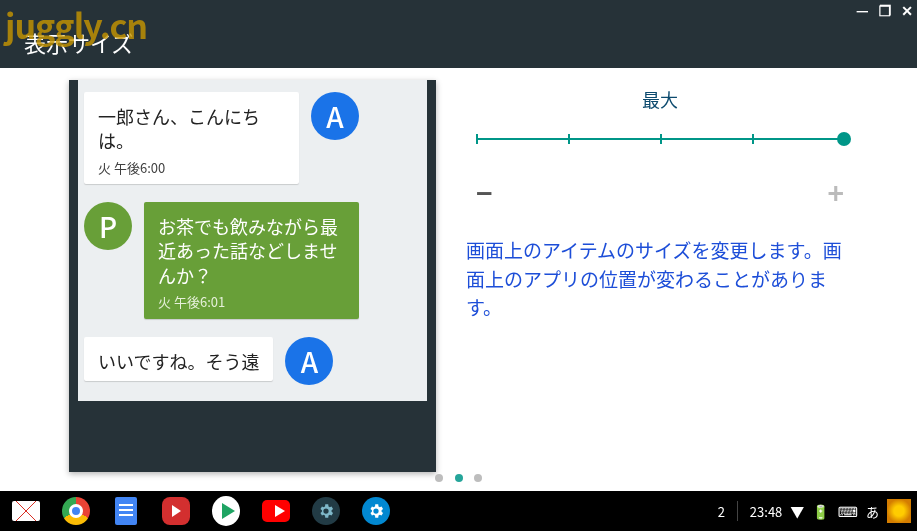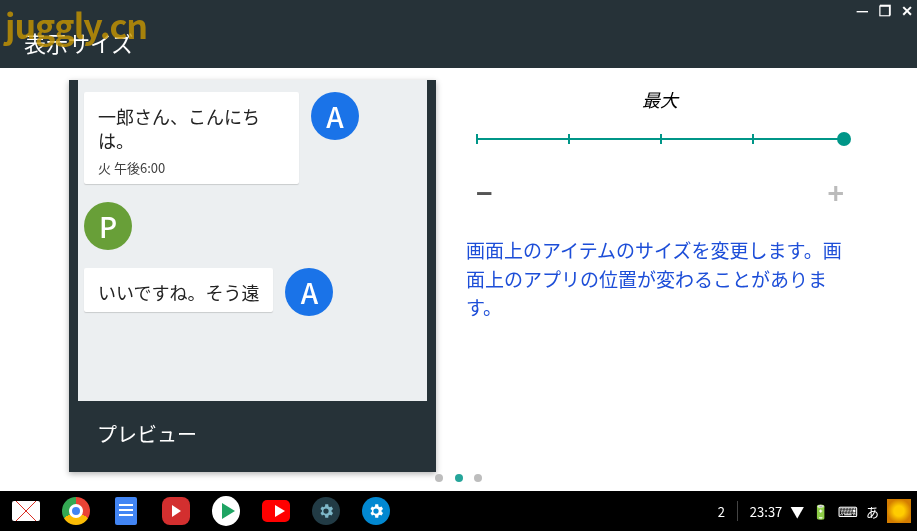--- a/index.html
+++ b/index.html
@@ -41,21 +41,21 @@
 
   .preview-label { color: #fff; font-size: 20px; padding: 18px 28px; }
 
   
   .dots { position: absolute; left: 0; right: 0; bottom: 4px; text-align: center; }
   .dot { display: inline-block; width: 8px; height: 8px; border-radius: 50%; margin: 0 4px; background: #bdbdbd; }
   .dot.active { background: #25a59a; }
 
   
   .settings { position: absolute; left: 460px; top: 18px; width: 400px; }
-  .slider-label { text-align: center; font-size: 18px; color: #000000; margin-bottom: 12px; font-style: italic; }
+  .slider-label { text-align: center; font-size: 18px; color: #0c4a6e; margin-bottom: 12px; }
   .slider-wrap { position: relative; height: 30px; margin: 0 16px; }
   .slider-track { position: absolute; left: 0; right: 0; top: 14px; height: 2px; background: #009688; }
   .slider-tick { position: absolute; top: 10px; width: 2px; height: 10px; background: #009688; }
   .slider-thumb { position: absolute; top: 8px; width: 14px; height: 14px; border-radius: 50%; background: #009688; margin-left: -7px; }
   .pm-row { display: flex; justify-content: space-between; margin: 18px 16px 24px 16px; font-size: 28px; }
   .pm-row .minus { color: #555; font-weight: bold; cursor: pointer; }
   .pm-row .plus  { color: #bbb; font-weight: bold; cursor: default; }
   .desc { font-size: 19px; color: #1d4ed8; line-height: 1.5; margin: 0 6px; }
 
   
@@ -107,31 +107,34 @@
       <div class="msg-right">
         <div class="bubble bubble-incoming">
           <div>一郎さん、こんにちは。</div>
           <div class="ts">火 午後6:00</div>
         </div>
         <div class="avatar av-A">A</div>
       </div>
 
       <div class="msg-left">
         <div class="avatar av-P">P</div>
+        <div class="bubble bubble-outgoing">
+          <div>お茶でも飲みながら最近あった話などしませんか？</div>
+          <div class="ts">火 午後6:01</div>
+        </div>
       </div>
 
       <div class="msg-right" style="margin-bottom:4px;">
         <div class="bubble bubble-incoming">
           <div>いいですね。そう遠</div>
         </div>
         <div class="avatar av-A">A</div>
       </div>
 
     </div>
-    <div class="preview-label">プレビュー</div>
   </div>
 
   <div class="dots">
     <span class="dot"></span>
     <span class="dot active"></span>
     <span class="dot"></span>
   </div>
 
   <div class="settings">
     <div class="slider-label">最大</div>
@@ -184,20 +187,20 @@
         <div class="ic-settblue">
           <svg viewBox="0 0 24 24" fill="#fff">
             <path d="M19.4 13a7.5 7.5 0 000-2l2-1.6-2-3.4-2.4 1a7.5 7.5 0 00-1.7-1L15 3h-4l-.3 2.9a7.5 7.5 0 00-1.7 1l-2.4-1-2 3.4L6.6 11a7.5 7.5 0 000 2l-2 1.6 2 3.4 2.4-1a7.5 7.5 0 001.7 1L11 21h4l.3-2.9a7.5 7.5 0 001.7-1l2.4 1 2-3.4zM12 15.5A3.5 3.5 0 1115.5 12 3.5 3.5 0 0112 15.5z"></path>
           </svg>
         </div>
       </div>
   </div>
   <div class="tb-right">
     <span>2</span>
     <span class="sep"></span>
-    <span>23:37</span>
+    <span>23:48</span>
     <span class="tray-icon">▼</span>
     <span class="tray-icon">🔋</span>
     <span class="tray-icon">⌨</span>
     <span>あ</span>
     <div class="flower"></div>
   </div>
 </div>
 
 </body></html>

